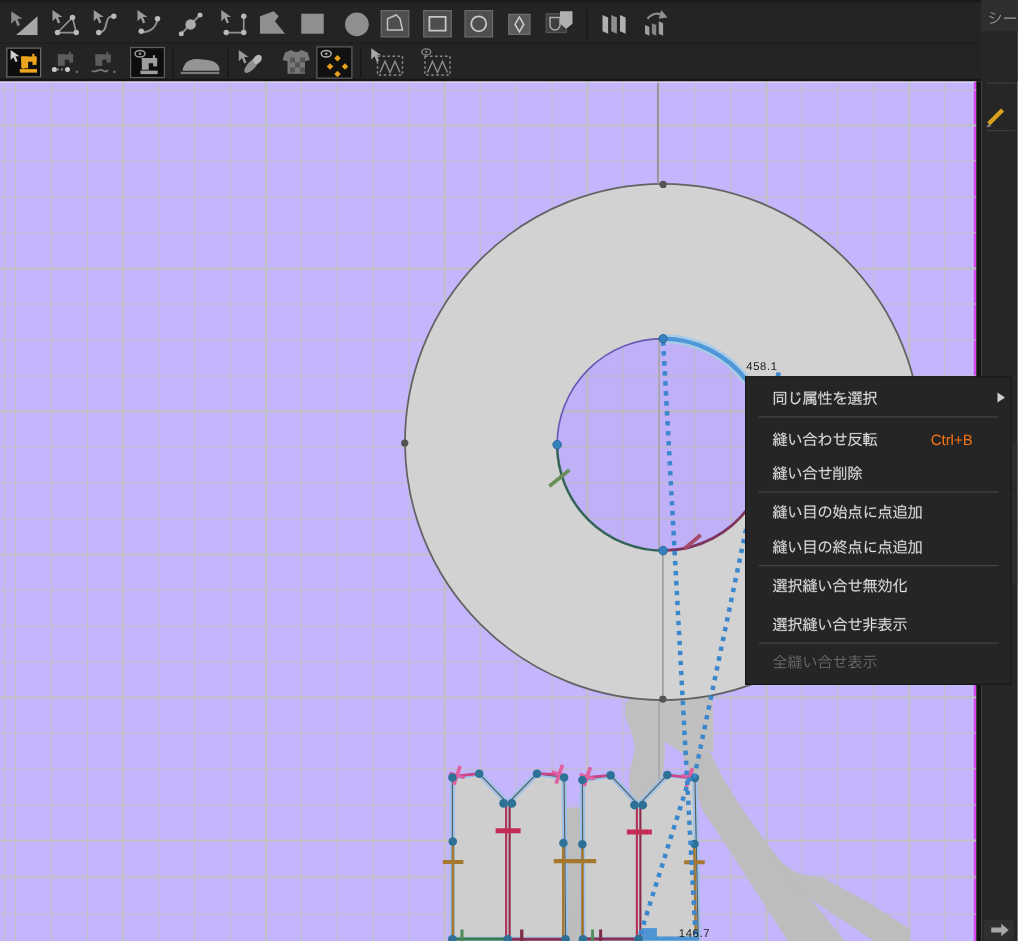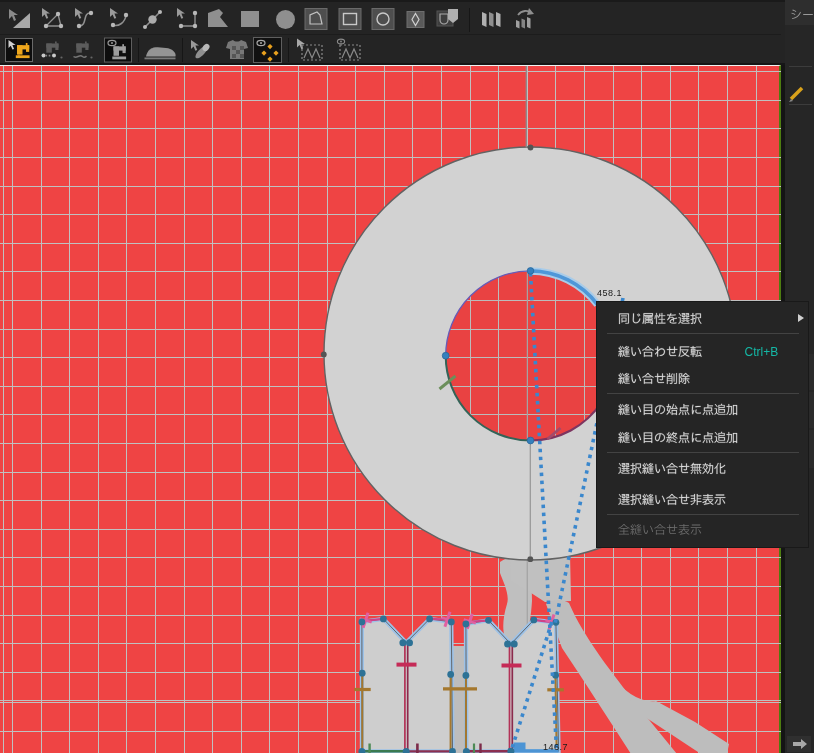--- a/index.html
+++ b/index.html
@@ -1,16 +1,16 @@
 <!DOCTYPE html>
 <html><head><meta charset="utf-8"><style>
 html,body{margin:0;padding:0;width:814px;height:753px;overflow:hidden;background:#c9c9c9;font-family:"Liberation Sans",sans-serif;}
 #root{position:absolute;top:0;left:0;width:814px;height:753px;}
 #toolbar{position:absolute;top:0;left:0;width:814px;height:65px;background:#242424;}
-#canvas{position:absolute;top:65px;left:0;width:781px;height:688px;background:#ef4444;border-top:1px solid #f2f2f2;border-right:2px solid #4d7c0f;box-sizing:border-box;}
+#canvas{position:absolute;top:65px;left:0;width:781px;height:688px;background:#c4b5fd;border-top:1px solid #f2f2f2;border-right:2px solid #d946ef;box-sizing:border-box;}
 #grid{position:absolute;top:0;left:0;width:781px;height:688px;
 background-image:repeating-linear-gradient(to right,#c0c0c0 0,#c0c0c0 1px,transparent 1px,transparent 28.6px),repeating-linear-gradient(to bottom,#c0c0c0 0,#c0c0c0 1px,transparent 1px,transparent 28.6px);
 background-position:12px -52px;}
 #vstrip{position:absolute;top:65px;left:781px;width:4px;height:688px;background:#141414;}
 #rpanel{position:absolute;top:0;left:785px;width:29px;height:753px;background:#262626;}
 #menu{position:absolute;left:595.5px;top:301px;width:213px;height:247px;background:#252525;border:1px solid #191919;box-sizing:border-box;z-index:50;}
 .sep{position:absolute;left:10px;width:192px;height:1px;background:#434343;}
 </style></head>
 <body>
 <div id="root">
@@ -355,17 +355,17 @@
 <svg style="position:absolute;left:21.9px;top:190.9px" width="110" height="14" viewBox="0 -11 110 14">
         <path d="M2.6 -6.9Q1.7 -8.5 0.8 -9.4L1.4 -9.9Q1.9 -9.3 2.4 -8.6Q2.8 -8.0 3.2 -7.3ZM4.8 -6.1Q4.3 -6.1 4.1 -6.3Q3.8 -6.5 3.8 -7.0V-8.4H6.3V-9.1H3.8V-9.7H7.0V-7.8H4.5V-7.2Q4.5 -6.9 4.6 -6.8Q4.7 -6.7 5.0 -6.7H6.6V-7.4L7.3 -7.3V-6.7Q7.3 -6.1 6.7 -6.1ZM8.7 -6.1Q8.2 -6.1 8.0 -6.4Q7.7 -6.6 7.7 -7.1V-8.4H10.3V-9.1H7.7V-9.7H11.0V-7.8H8.4V-7.2Q8.4 -6.9 8.5 -6.8Q8.6 -6.7 8.9 -6.7H10.6V-7.4L11.3 -7.2V-6.7Q11.3 -6.4 11.1 -6.3Q11.0 -6.1 10.7 -6.1ZM9.3 -3.0H11.4V-2.4H3.6V-3.0H5.6V-4.2H3.8V-4.9H5.6V-5.8H6.3V-4.9H8.6V-5.8H9.3V-4.9H11.2V-4.2H9.3ZM11.6 -0.1 11.4 0.6H5.3Q3.9 0.6 3.1 0.1Q2.4 -0.4 2.3 -1.2H2.2Q2.2 -0.6 1.8 -0.1Q1.5 0.4 0.7 0.8L0.4 0.1Q1.2 -0.3 1.6 -0.8Q1.9 -1.3 1.9 -2.2V-4.9H0.5V-5.6H2.6V-2.2Q2.6 -1.1 3.3 -0.6Q4.0 -0.1 5.3 -0.1ZM8.6 -4.2H6.3V-3.0H8.6ZM3.7 -1.0Q4.4 -1.2 5.1 -1.5Q5.7 -1.8 6.2 -2.2L6.6 -1.7Q6.1 -1.3 5.4 -1.0Q4.7 -0.6 4.0 -0.4ZM10.9 -0.4Q10.4 -0.7 9.7 -1.1Q9.0 -1.4 8.4 -1.6L8.8 -2.2Q9.3 -2.0 10.0 -1.6Q10.8 -1.2 11.3 -0.9Z M17.1 -4.3Q16.2 -4.0 15.3 -3.7V-0.2Q15.3 0.3 15.1 0.5Q14.9 0.7 14.4 0.7H13.0L12.8 -0.0H14.5V-3.4Q13.8 -3.2 12.6 -2.9L12.5 -3.6Q13.4 -3.8 14.5 -4.2V-7.1H12.6V-7.8H14.5V-10.0H15.3V-7.8H17.0V-7.1H15.3V-4.4Q16.1 -4.7 16.9 -5.0ZM20.9 -4.9Q21.2 -1.7 23.4 0.3L23.0 0.9Q21.7 -0.3 21.0 -1.7Q20.4 -3.2 20.2 -4.9H18.3Q18.3 -3.2 17.9 -1.8Q17.5 -0.3 16.6 0.9L16.0 0.3Q16.9 -0.9 17.3 -2.2Q17.6 -3.6 17.6 -5.6V-9.5H22.9V-4.9ZM22.1 -8.8H18.3V-5.6H22.1Z M26.8 -4.1V0.9H26.1V-4.0Q25.6 -4.0 24.4 -3.9L24.3 -4.6L25.2 -4.6Q25.6 -5.2 26.1 -6.0Q25.5 -6.9 24.5 -7.8L24.9 -8.4Q25.1 -8.1 25.3 -7.9Q25.9 -8.9 26.3 -10.1L26.9 -9.8Q26.4 -8.4 25.8 -7.4Q26.1 -7.0 26.4 -6.6Q27.0 -7.7 27.5 -8.7L28.1 -8.4Q27.0 -6.1 25.9 -4.7Q27.0 -4.8 27.7 -4.9Q27.4 -5.5 27.2 -6.0L27.8 -6.2Q28.2 -5.1 28.5 -3.9L28.0 -3.6L27.8 -4.3Q27.5 -4.2 26.8 -4.1ZM30.5 -7.5 30.2 -8.1Q30.9 -8.4 31.4 -9.0Q31.9 -9.5 32.2 -10.1L32.7 -9.9Q32.6 -9.6 32.4 -9.3H34.9V-8.8Q34.5 -7.9 33.5 -7.1Q34.5 -6.6 35.6 -6.3L35.4 -5.7Q34.0 -6.1 33.0 -6.7Q31.8 -6.0 30.4 -5.6L30.2 -6.2Q31.4 -6.5 32.4 -7.1Q31.7 -7.6 31.4 -8.1Q31.0 -7.8 30.5 -7.5ZM29.5 -6.9Q29.0 -8.2 28.1 -9.5L28.7 -9.8Q29.5 -8.6 30.1 -7.3ZM32.0 -8.8 31.8 -8.6Q32.2 -8.0 33.0 -7.4Q33.8 -8.1 34.2 -8.8ZM33.2 -1.7V-0.4H32.6V-1.7H30.5V-2.2H32.6V-3.2H30.8V-3.7H32.6V-4.6H30.7V-5.2H32.6V-6.0H33.2V-5.2H35.2V-4.6H33.2V-3.7H35.0V-3.2H33.2V-2.2H35.4V-1.7ZM35.6 -0.1 35.5 0.6H32.1Q30.9 0.6 30.3 0.0Q29.7 -0.6 29.7 -1.4H29.6Q29.6 -0.7 29.2 -0.2Q28.9 0.3 28.1 0.8L27.9 0.2Q28.7 -0.3 29.0 -0.9Q29.3 -1.5 29.3 -2.4V-4.8H28.4V-5.4H30.0V-2.4Q30.0 -1.3 30.5 -0.7Q31.0 -0.1 32.1 -0.1ZM27.8 -3.2Q28.1 -1.8 28.2 -0.8L27.6 -0.6Q27.5 -2.1 27.2 -3.1ZM24.4 -0.1Q24.9 -1.5 25.0 -3.2L25.6 -3.1Q25.5 -1.0 25.0 0.2Z M37.5 -7.6 37.5 -8.7 38.4 -8.6Q38.3 -7.8 38.3 -7.4Q38.3 -5.4 38.6 -3.9Q38.8 -2.5 39.2 -1.8Q39.5 -1.0 40.0 -1.0Q40.4 -1.0 40.7 -1.7Q41.0 -2.3 41.2 -3.7L42.0 -3.6Q41.7 -1.8 41.3 -1.0Q40.8 -0.1 40.0 -0.1Q38.8 -0.1 38.1 -2.0Q37.5 -4.0 37.5 -7.6ZM46.1 -2.0Q45.9 -3.6 45.3 -5.1Q44.7 -6.6 43.8 -7.9L44.5 -8.3Q45.5 -7.0 46.1 -5.4Q46.8 -3.8 47.0 -2.1Z M48.3 -6.0Q50.5 -7.0 51.7 -7.9Q52.9 -8.9 53.4 -10.0H54.4Q54.9 -8.9 56.1 -8.0Q57.4 -7.0 59.7 -5.9L59.3 -5.2Q56.8 -6.3 55.6 -7.4Q54.3 -8.5 53.9 -9.6H53.9Q53.5 -8.5 52.3 -7.4Q51.1 -6.3 48.7 -5.2ZM56.7 -5.7H51.3V-6.4H56.7ZM49.9 -4.1H58.1V0.8H57.3V0.2H50.7V0.8H49.9ZM50.7 -3.4V-0.5H57.3V-3.4Z M69.9 -1.0 70.0 -0.2Q68.1 0.1 66.0 0.1Q64.5 0.1 63.9 -0.4Q63.2 -0.9 63.2 -2.2L63.3 -6.0Q62.6 -6.0 61.6 -6.0L60.9 -6.0L60.9 -6.8L63.3 -6.8L63.3 -9.4H64.1L64.1 -6.9L68.1 -7.0Q68.1 -7.9 68.0 -9.5L68.8 -9.5Q68.9 -7.9 68.9 -7.0L71.3 -7.0L71.3 -6.3L68.9 -6.2V-5.9Q68.9 -4.4 68.9 -4.0Q68.9 -3.5 68.8 -3.2Q68.7 -3.0 68.5 -2.9Q68.2 -2.8 67.8 -2.8Q67.2 -2.8 65.7 -3.0L65.7 -3.7Q67.2 -3.6 67.6 -3.6Q68.0 -3.6 68.0 -3.7Q68.1 -3.7 68.1 -4.1Q68.1 -4.6 68.1 -6.2L64.1 -6.1L64.1 -2.3Q64.1 -1.4 64.5 -1.0Q65.0 -0.7 66.0 -0.7Q66.9 -0.7 68.0 -0.8Q69.0 -0.8 69.9 -1.0Z M78.1 -3.4Q77.5 -3.2 76.9 -3.0Q76.8 -1.6 75.9 -0.7Q75.0 0.3 73.1 0.9L72.8 0.2Q73.9 -0.2 74.6 -0.6Q75.3 -1.0 75.7 -1.6Q76.1 -2.1 76.2 -2.9Q74.9 -2.6 72.8 -2.2L72.6 -2.9Q74.4 -3.1 76.2 -3.6V-5.1H72.9V-5.8H76.2V-7.7H72.7V-8.4H76.2V-10.0H77.0V-3.8Q77.8 -4.0 78.0 -4.1ZM79.6 -2.7H83.4V-2.0H79.6V0.9H78.8V-10.0H79.6V-8.4H83.3V-7.7H79.6V-5.6H83.1V-4.9H79.6Z M95.5 0.1 95.1 0.8Q93.1 -0.0 91.9 -1.3Q90.6 -2.6 90.0 -4.4Q89.3 -3.5 88.2 -2.8V-0.4Q90.0 -0.7 91.4 -1.1L91.5 -0.3Q89.2 0.3 86.0 0.8L85.8 0.0Q86.7 -0.1 87.5 -0.2V-2.3Q86.3 -1.6 84.8 -1.1L84.5 -1.8Q87.6 -2.8 89.1 -4.4H84.7V-5.1H89.5V-6.4H85.5V-7.0H89.5V-8.2H85.1V-8.9H89.5V-10.0H90.3V-8.9H94.9V-8.2H90.3V-7.0H94.5V-6.4H90.3V-5.1H95.3V-4.4H90.7Q91.2 -3.2 92.0 -2.2Q93.3 -2.9 94.4 -3.9L94.9 -3.3Q93.8 -2.4 92.5 -1.7Q93.6 -0.6 95.5 0.1Z M97.8 -9.4H106.2V-8.6H97.8ZM96.7 -6.7H107.3V-6.0H102.5V-0.3Q102.5 0.1 102.3 0.4Q102.1 0.6 101.6 0.6H99.5L99.3 -0.2H101.7V-6.0H96.7ZM104.7 -4.8Q105.4 -3.9 106.0 -2.9Q106.6 -2.0 107.2 -0.7L106.4 -0.4Q105.8 -1.6 105.3 -2.6Q104.7 -3.6 104.1 -4.4ZM99.7 -4.6Q99.4 -3.4 98.8 -2.4Q98.2 -1.3 97.3 -0.3L96.6 -0.8Q97.5 -1.8 98.0 -2.7Q98.5 -3.6 98.9 -4.8Z" fill="#e4e4e4" stroke="#e4e4e4" stroke-width="0.22"></path>
       </svg>
 <svg style="position:absolute;left:21.9px;top:220.8px" width="86" height="14" viewBox="0 -11 86 14">
         <path d="M6.4 -10.0Q6.9 -8.9 8.1 -8.0Q9.4 -7.0 11.7 -5.9L11.3 -5.2Q8.8 -6.3 7.6 -7.4Q6.3 -8.5 5.9 -9.6H5.9Q5.5 -8.5 4.3 -7.4Q3.1 -6.3 0.7 -5.2L0.3 -6.0Q2.5 -7.0 3.7 -7.9Q4.9 -8.9 5.4 -10.0ZM10.3 -2.5H6.3V-0.2H11.0V0.5H1.0V-0.2H5.5V-2.5H1.7V-3.2H5.5V-5.2H2.4V-5.9H9.7V-5.2H6.3V-3.2H10.3Z M14.8 -4.1V0.9H14.1V-4.0Q13.6 -4.0 12.4 -3.9L12.3 -4.6L13.2 -4.6Q13.6 -5.2 14.1 -6.0Q13.5 -6.9 12.5 -7.8L12.9 -8.4Q13.1 -8.1 13.3 -7.9Q13.9 -8.9 14.3 -10.1L14.9 -9.8Q14.4 -8.4 13.8 -7.4Q14.1 -7.0 14.4 -6.6Q15.0 -7.7 15.5 -8.7L16.1 -8.4Q15.0 -6.1 13.9 -4.7Q15.0 -4.8 15.7 -4.9Q15.4 -5.5 15.2 -6.0L15.8 -6.2Q16.2 -5.1 16.5 -3.9L16.0 -3.6L15.8 -4.3Q15.5 -4.2 14.8 -4.1ZM18.5 -7.5 18.2 -8.1Q18.9 -8.4 19.4 -9.0Q19.9 -9.5 20.2 -10.1L20.7 -9.9Q20.6 -9.6 20.4 -9.3H22.9V-8.8Q22.5 -7.9 21.5 -7.1Q22.5 -6.6 23.6 -6.3L23.4 -5.7Q22.0 -6.1 21.0 -6.7Q19.8 -6.0 18.4 -5.6L18.2 -6.2Q19.4 -6.5 20.4 -7.1Q19.7 -7.6 19.4 -8.1Q19.0 -7.8 18.5 -7.5ZM17.5 -6.9Q17.0 -8.2 16.1 -9.5L16.7 -9.8Q17.5 -8.6 18.1 -7.3ZM20.0 -8.8 19.8 -8.6Q20.2 -8.0 21.0 -7.4Q21.8 -8.1 22.2 -8.8ZM21.2 -1.7V-0.4H20.6V-1.7H18.5V-2.2H20.6V-3.2H18.8V-3.7H20.6V-4.6H18.7V-5.2H20.6V-6.0H21.2V-5.2H23.2V-4.6H21.2V-3.7H23.0V-3.2H21.2V-2.2H23.4V-1.7ZM23.6 -0.1 23.5 0.6H20.1Q18.9 0.6 18.3 0.0Q17.7 -0.6 17.7 -1.4H17.6Q17.6 -0.7 17.2 -0.2Q16.9 0.3 16.1 0.8L15.9 0.2Q16.7 -0.3 17.0 -0.9Q17.3 -1.5 17.3 -2.4V-4.8H16.4V-5.4H18.0V-2.4Q18.0 -1.3 18.5 -0.7Q19.0 -0.1 20.1 -0.1ZM15.8 -3.2Q16.1 -1.8 16.2 -0.8L15.6 -0.6Q15.5 -2.1 15.2 -3.1ZM12.4 -0.1Q12.9 -1.5 13.0 -3.2L13.6 -3.1Q13.5 -1.0 13.0 0.2Z M25.5 -7.6 25.5 -8.7 26.4 -8.6Q26.3 -7.8 26.3 -7.4Q26.3 -5.4 26.6 -3.9Q26.8 -2.5 27.2 -1.8Q27.5 -1.0 28.0 -1.0Q28.4 -1.0 28.7 -1.7Q29.0 -2.3 29.2 -3.7L30.0 -3.6Q29.7 -1.8 29.3 -1.0Q28.8 -0.1 28.0 -0.1Q26.8 -0.1 26.1 -2.0Q25.5 -4.0 25.5 -7.6ZM34.1 -2.0Q33.9 -3.6 33.3 -5.1Q32.7 -6.6 31.8 -7.9L32.5 -8.3Q33.5 -7.0 34.1 -5.4Q34.8 -3.8 35.0 -2.1Z M36.3 -6.0Q38.5 -7.0 39.7 -7.9Q40.9 -8.9 41.4 -10.0H42.4Q42.9 -8.9 44.1 -8.0Q45.4 -7.0 47.7 -5.9L47.3 -5.2Q44.8 -6.3 43.6 -7.4Q42.3 -8.5 41.9 -9.6H41.9Q41.5 -8.5 40.3 -7.4Q39.1 -6.3 36.7 -5.2ZM44.7 -5.7H39.3V-6.4H44.7ZM37.9 -4.1H46.1V0.8H45.3V0.2H38.7V0.8H37.9ZM38.7 -3.4V-0.5H45.3V-3.4Z M57.9 -1.0 58.0 -0.2Q56.1 0.1 54.0 0.1Q52.5 0.1 51.9 -0.4Q51.2 -0.9 51.2 -2.2L51.3 -6.0Q50.6 -6.0 49.6 -6.0L48.9 -6.0L48.9 -6.8L51.3 -6.8L51.3 -9.4H52.1L52.1 -6.9L56.1 -7.0Q56.1 -7.9 56.0 -9.5L56.8 -9.5Q56.9 -7.9 56.9 -7.0L59.3 -7.0L59.3 -6.3L56.9 -6.2V-5.9Q56.9 -4.4 56.9 -4.0Q56.9 -3.5 56.8 -3.2Q56.7 -3.0 56.5 -2.9Q56.2 -2.8 55.8 -2.8Q55.2 -2.8 53.7 -3.0L53.7 -3.7Q55.2 -3.6 55.6 -3.6Q56.0 -3.6 56.0 -3.7Q56.1 -3.7 56.1 -4.1Q56.1 -4.6 56.1 -6.2L52.1 -6.1L52.1 -2.3Q52.1 -1.4 52.5 -1.0Q53.0 -0.7 54.0 -0.7Q54.9 -0.7 56.0 -0.8Q57.0 -0.8 57.9 -1.0Z M71.5 0.1 71.1 0.8Q69.1 -0.0 67.9 -1.3Q66.6 -2.6 66.0 -4.4Q65.3 -3.5 64.2 -2.8V-0.4Q66.0 -0.7 67.4 -1.1L67.5 -0.3Q65.2 0.3 62.0 0.8L61.8 0.0Q62.7 -0.1 63.5 -0.2V-2.3Q62.3 -1.6 60.8 -1.1L60.5 -1.8Q63.6 -2.8 65.1 -4.4H60.7V-5.1H65.5V-6.4H61.5V-7.0H65.5V-8.2H61.1V-8.9H65.5V-10.0H66.3V-8.9H70.9V-8.2H66.3V-7.0H70.5V-6.4H66.3V-5.1H71.3V-4.4H66.7Q67.2 -3.2 68.0 -2.2Q69.3 -2.9 70.4 -3.9L70.9 -3.3Q69.8 -2.4 68.5 -1.7Q69.6 -0.6 71.5 0.1Z M73.8 -9.4H82.2V-8.6H73.8ZM72.7 -6.7H83.3V-6.0H78.5V-0.3Q78.5 0.1 78.3 0.4Q78.1 0.6 77.6 0.6H75.5L75.3 -0.2H77.7V-6.0H72.7ZM80.7 -4.8Q81.4 -3.9 82.0 -2.9Q82.6 -2.0 83.2 -0.7L82.4 -0.4Q81.8 -1.6 81.3 -2.6Q80.7 -3.6 80.1 -4.4ZM75.7 -4.6Q75.4 -3.4 74.8 -2.4Q74.2 -1.3 73.3 -0.3L72.6 -0.8Q73.5 -1.8 74.0 -2.7Q74.5 -3.6 74.9 -4.8Z" fill="#6e6e6e"></path>
       </svg>
       <div class="sep" style="top:31.1px"></div>
 <div class="sep" style="top:90.7px"></div>
 <div class="sep" style="top:150.3px"></div>
 <div class="sep" style="top:212.4px"></div>
-<div style="position:absolute;left:148px;top:43px;width:40px;height:16px;font-size:12px;color:#14b8a6;font-family:'Liberation Sans',sans-serif;">Ctrl+B</div>
+<div style="position:absolute;left:148px;top:43px;width:40px;height:16px;font-size:12px;color:#f97316;font-family:'Liberation Sans',sans-serif;">Ctrl+B</div>
 <div style="position:absolute;left:201px;top:12.4px;width:0;height:0;border-left:6px solid #cfcfcf;border-top:4px solid transparent;border-bottom:4px solid transparent;"></div>
 
   </div>
 </div>
 
 </body></html>

